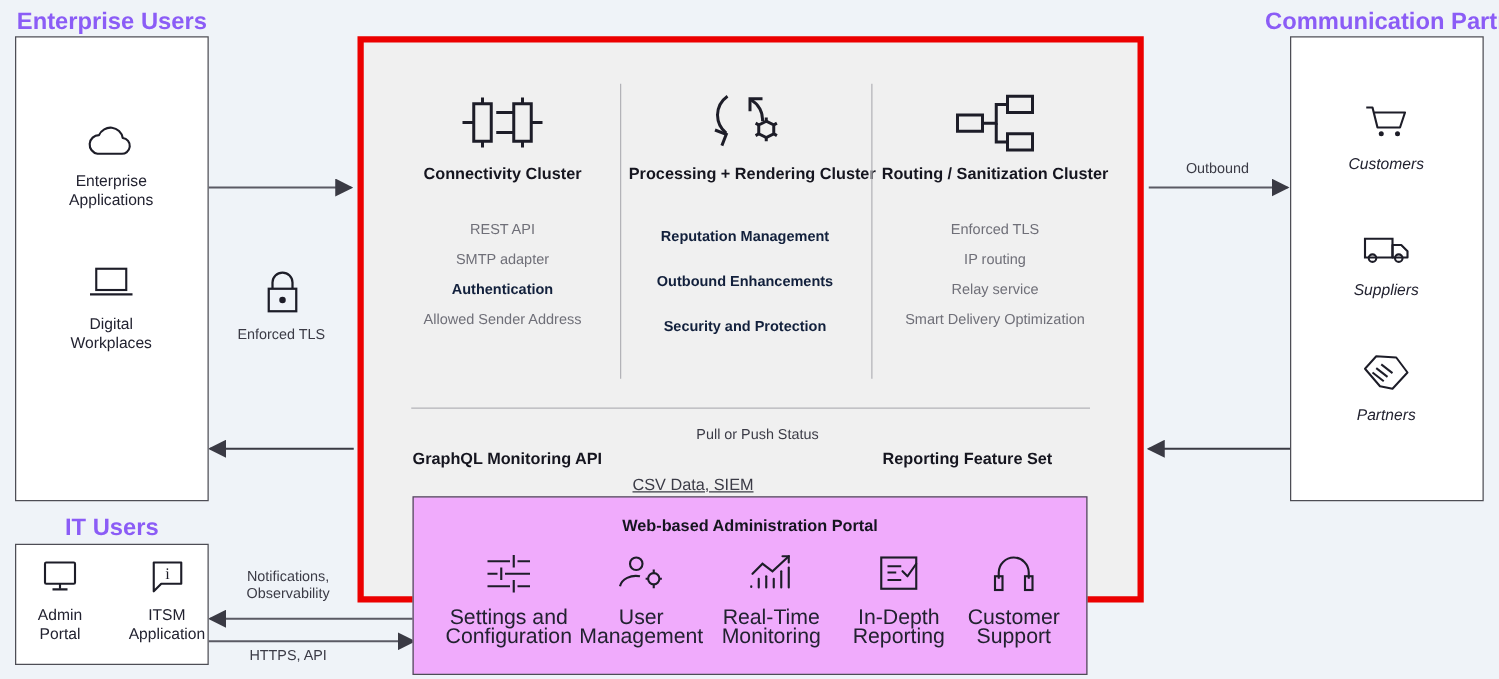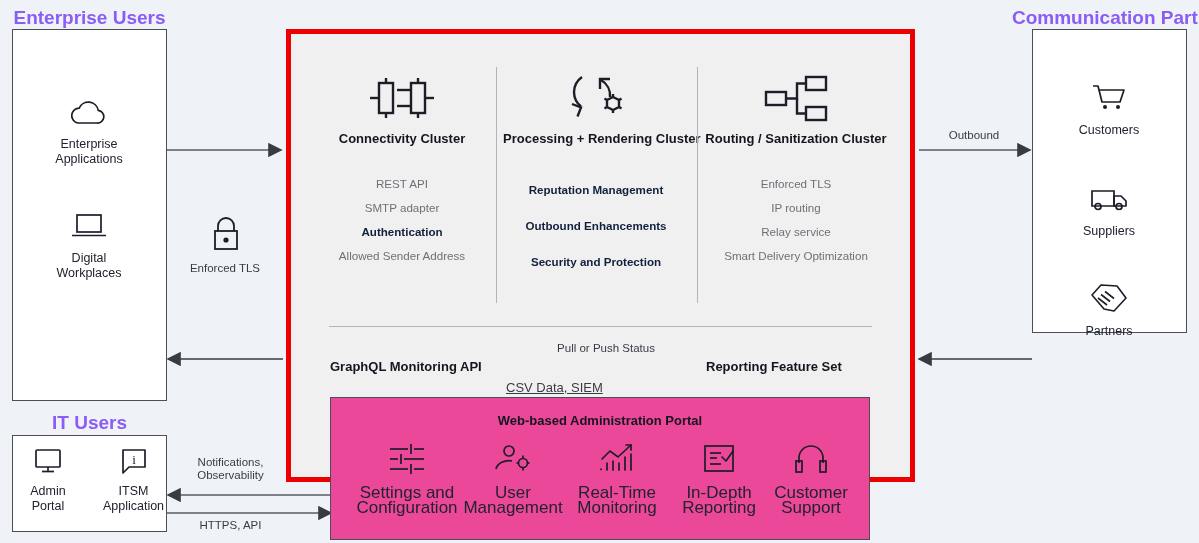--- a/index.html
+++ b/index.html
@@ -70,21 +70,21 @@
   #rep-right{position:absolute;left:415px;top:325px;width:190px;text-align:left;
             font-size:13px;font-weight:bold;color:#15151f;white-space:nowrap;}
   #rep-top{position:absolute;left:215px;top:308px;width:200px;text-align:center;
            font-size:11.5px;color:#3b3b46;white-space:nowrap;}
   #rep-bot{position:absolute;left:215px;top:346px;width:200px;text-align:left;
            font-size:13px;color:#3b3b46;white-space:nowrap;text-decoration:underline;}
 
   
   #adminportal{
     position:absolute;left:330px;top:397px;width:540px;height:143px;
-    background:#ec4899;border:1.3px solid #4d4d55;box-sizing:border-box;
+    background:#f0abfc;border:1.3px solid #4d4d55;box-sizing:border-box;
   }
   #ap-title{
     position:absolute;left:0;top:15px;width:100%;text-align:center;
     font-size:13px;font-weight:bold;color:#15151f;
   }
   .ap-item{
     position:absolute;top:44px;width:104px;text-align:center;
     display:flex;flex-direction:column;align-items:center;
   }
   .ap-item .lbl{
@@ -172,21 +172,21 @@
         <svg width="32" height="28" viewBox="0 0 32 28">
           <path d="M5,3 H27 V20 H11 L5,26 Z" fill="none" stroke="#1d1d28" stroke-width="1.7" stroke-linejoin="round"></path>
           <text x="16" y="16.5" font-family="Liberation Serif, serif" font-size="13" fill="#1d1d28" text-anchor="middle">i</text>
         </svg>
       </span>
       <span class="lbl">ITSM
 Application</span>
     </div>
   </div>
 
-  <div class="panel" style="left:1032px;top:29px;width:155px;height:304px;">
+  <div class="panel" style="left:1032px;top:29px;width:155px;height:372px;font-style:italic;">
 
     <div class="node" style="left:21px;top:52px;">
       <span class="ico">
         <svg width="40" height="32" viewBox="0 0 40 32">
           <path d="M4,4 H9 L13,20 H31 L35,8 H10.5" fill="none" stroke="#1d1d28" stroke-width="1.7" stroke-linejoin="round"></path>
           <circle cx="16" cy="25" r="2" fill="#1d1d28"></circle>
           <circle cx="29" cy="25" r="2" fill="#1d1d28"></circle>
         </svg>
       </span>
       <span class="lbl">Customers</span>

